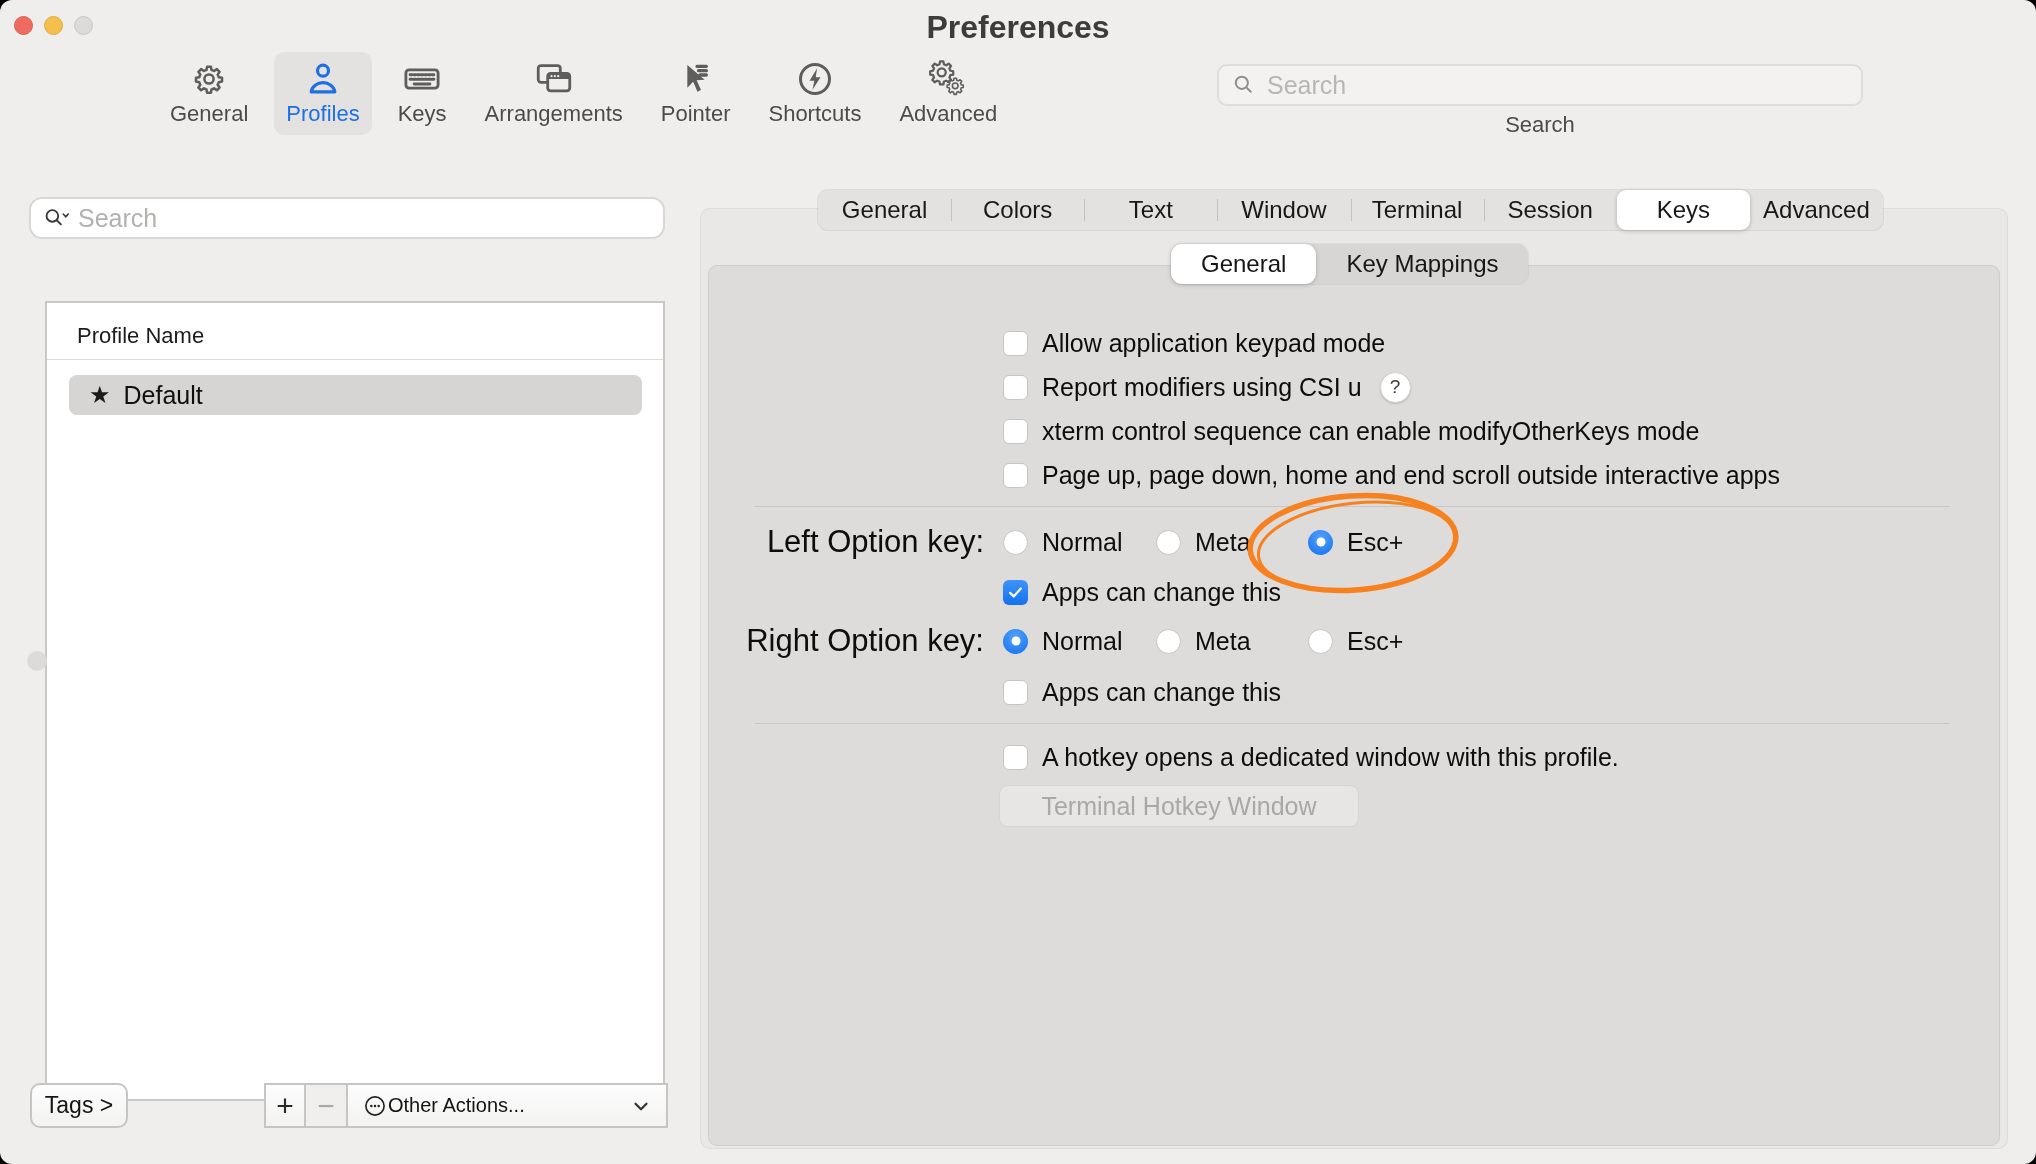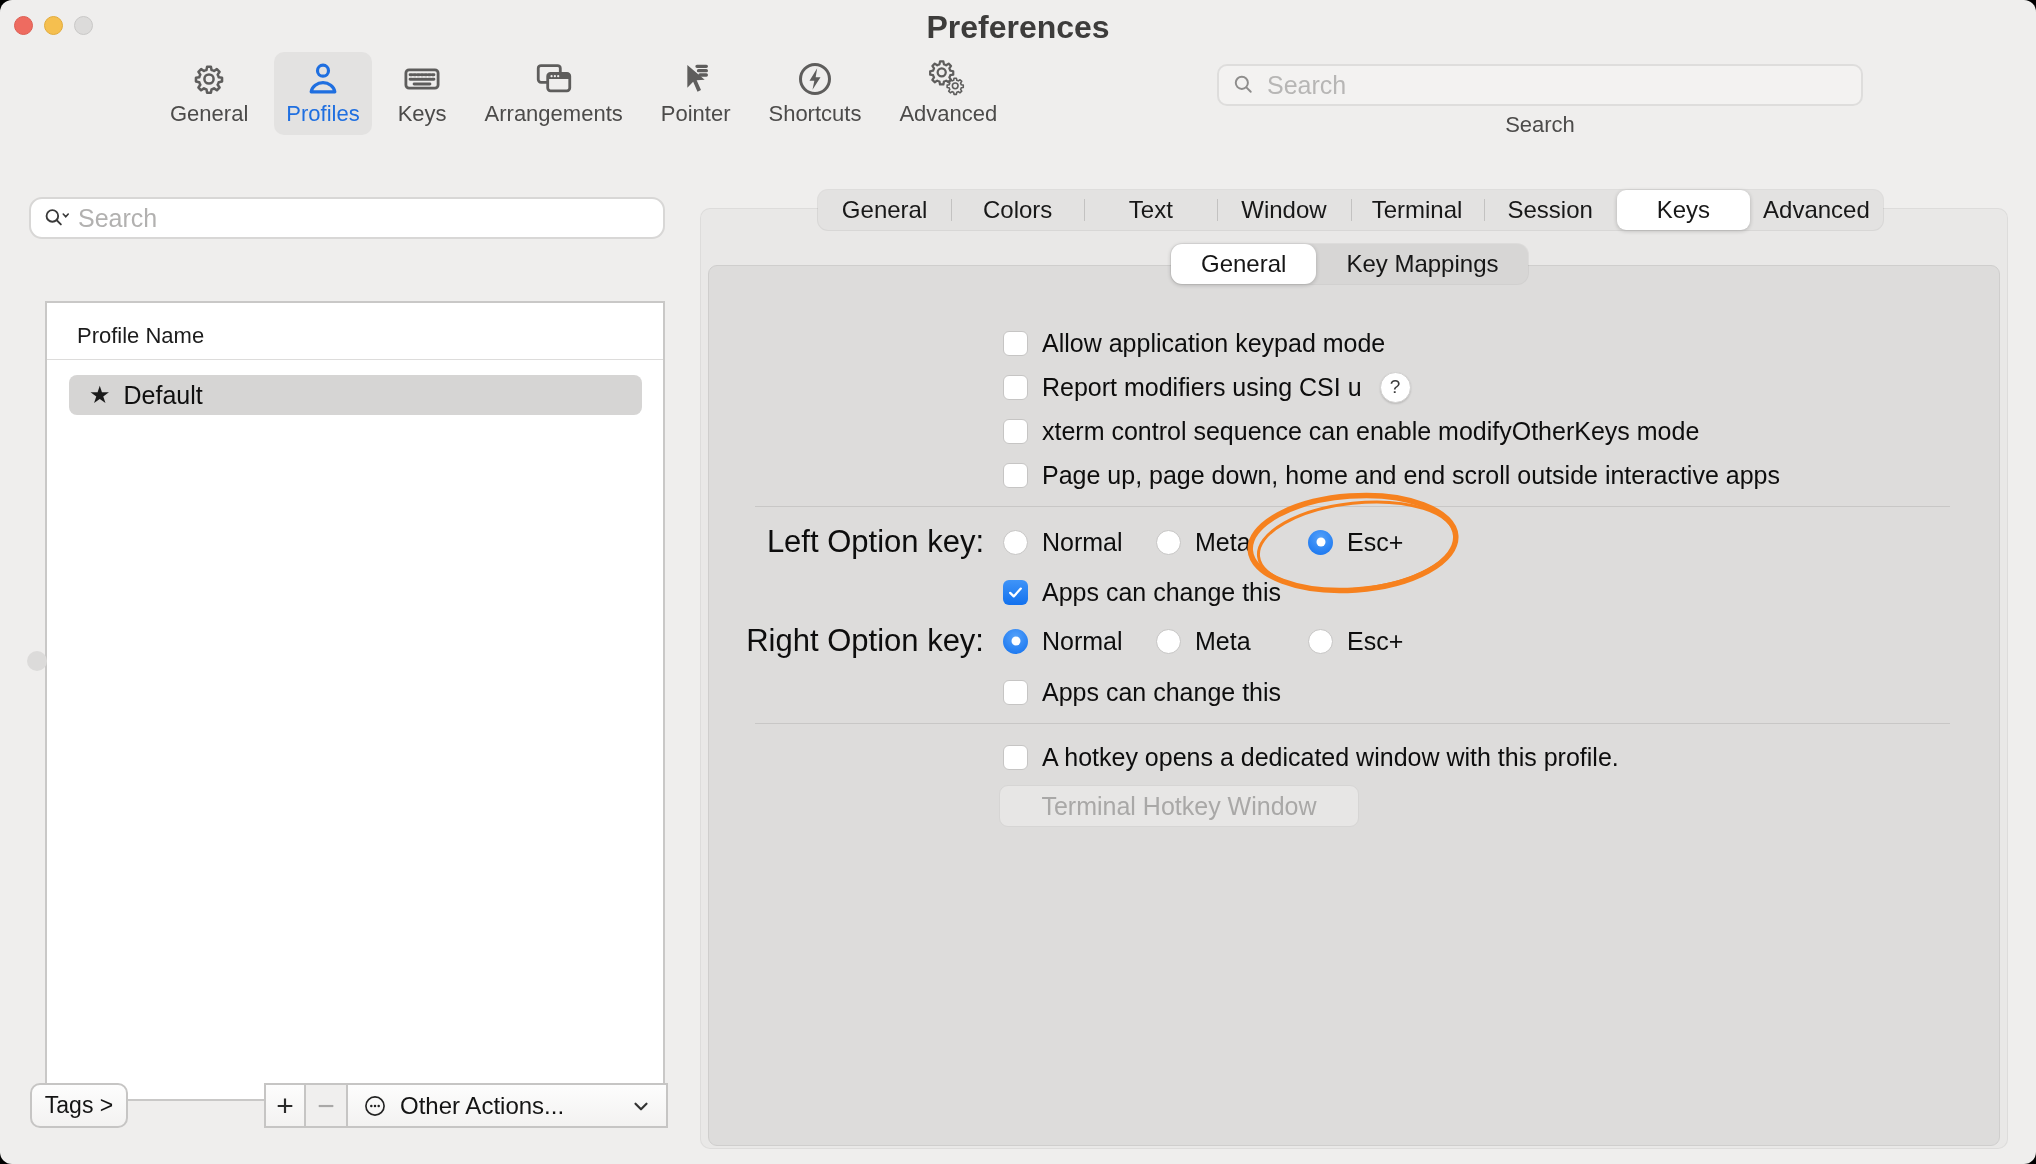--- a/index.html
+++ b/index.html
@@ -56,22 +56,22 @@
   .edge-dot { position:absolute; left:27px; top:651px; width:20px; height:20px;
               border-radius:50%; background:#dcdbda; }
 
   .bottom-btn { background:linear-gradient(#fdfdfd,#f3f2f1); border:2px solid #c6c5c4;
               display:flex; align-items:center; justify-content:center; color:#141414; }
   .tags-btn { position:absolute; left:30px; top:1083px; width:98px; height:45px;
               font-size:23px; border-radius:10px; }
   .btn-group { position:absolute; left:264px; top:1083px; height:45px; display:flex; }
   .grp-btn { width:42px; height:45px; font-size:30px; color:#2a2a2a; border-radius:0; }
   .grp-btn.minus { color:#a9a8a7; background:#f0efee; border-left:none; }
-  .other-actions { width:320px; height:45px; justify-content:flex-start; gap:12px;
-              padding:0 14px; font-size:24px; border-left:none; }
+  .other-actions { width:320px; height:45px; justify-content:flex-start; 
+              padding:0 14px; font-size:20px; border-left:none; }
   .other-actions svg { flex:none; }
   .oa-chevron { margin-left:auto; }
 
   
   .panel-outer { position:absolute; left:700px; top:208px; width:1308px; height:941px;
               background:#e9e8e7; border:1px solid rgba(0,0,0,0.05); border-radius:10px; }
   .panel-inner { position:absolute; left:708px; top:265px; width:1292px; height:881px;
               background:#dddcdb; border:1px solid #cfcecd; border-radius:9px; }
 
   .tabbar { position:absolute; left:818px; top:190px; width:1065px; height:40px;

